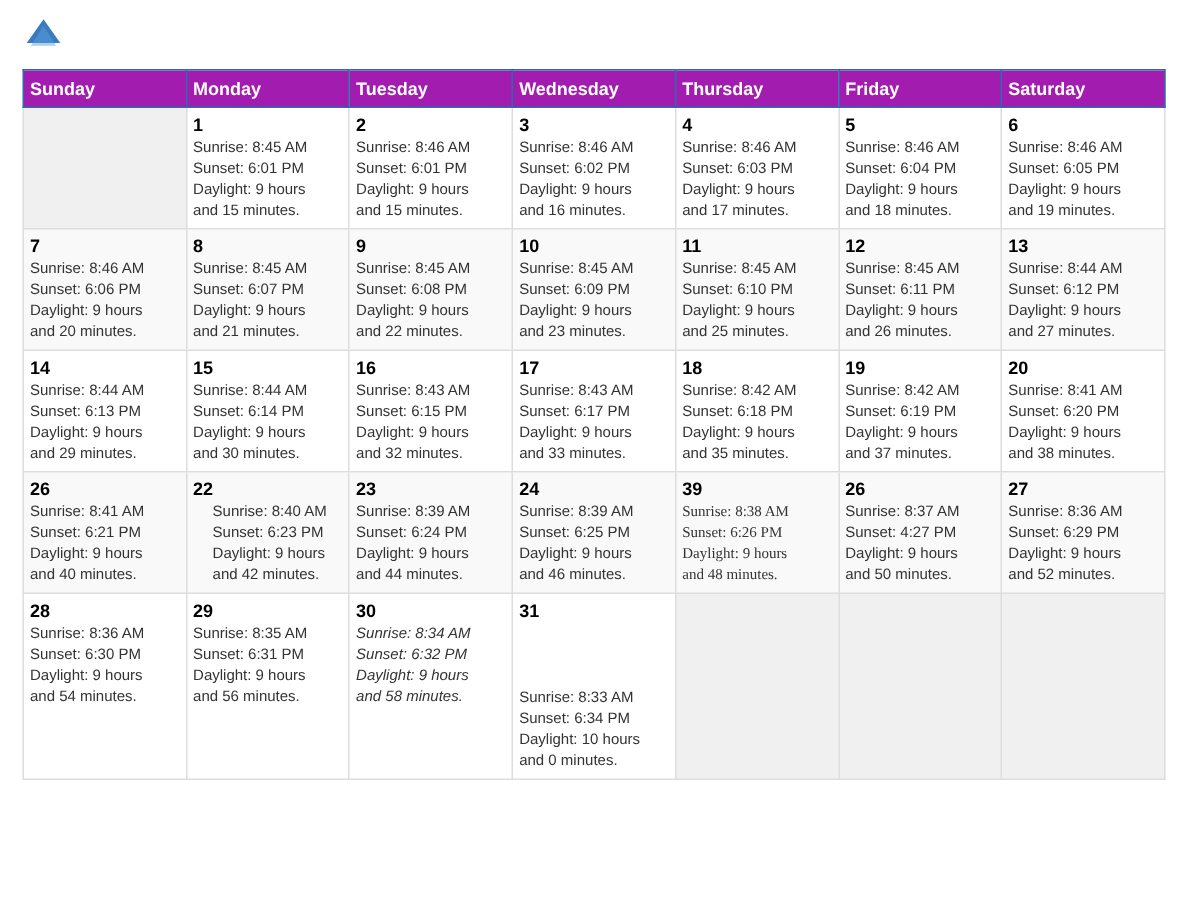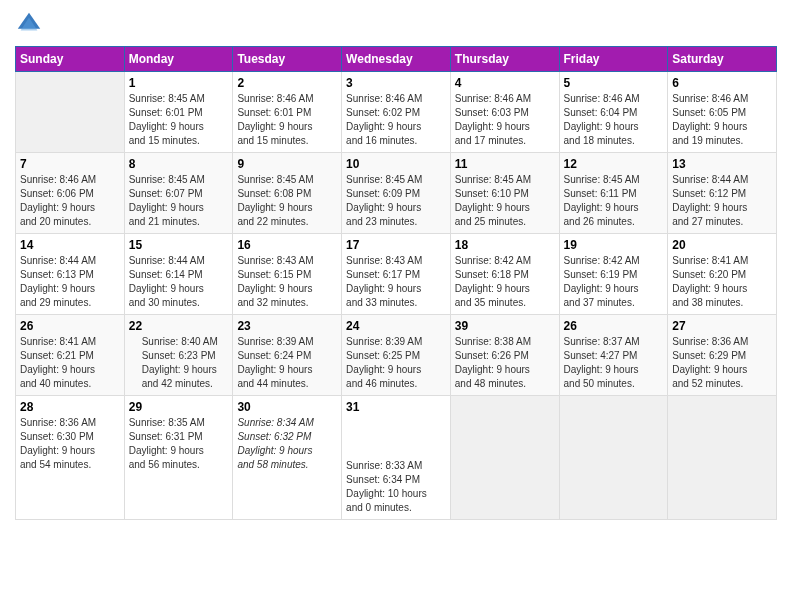--- a/index.html
+++ b/index.html
@@ -302,21 +302,21 @@
           </td>
           <td>
             <span class="day-num">24</span>
             <div class="day-info" style="white-space: pre-line;">Sunrise: 8:39 AM
 Sunset: 6:25 PM
 Daylight: 9 hours
 and 46 minutes.</div>
           </td>
           <td>
             <span class="day-num">39</span>
-            <div class="day-info" style="white-space: pre-line;">Sunrise: 8:38 AM
+            <div class="day-info" style="white-space: pre-line; font-family: Liberation Serif, serif;">Sunrise: 8:38 AM
 Sunset: 6:26 PM
 Daylight: 9 hours
 and 48 minutes.</div>
           </td>
           <td>
             <span class="day-num">26</span>
             <div class="day-info" style="white-space: pre-line;">Sunrise: 8:37 AM
 Sunset: 4:27 PM
 Daylight: 9 hours
 and 50 minutes.</div>

